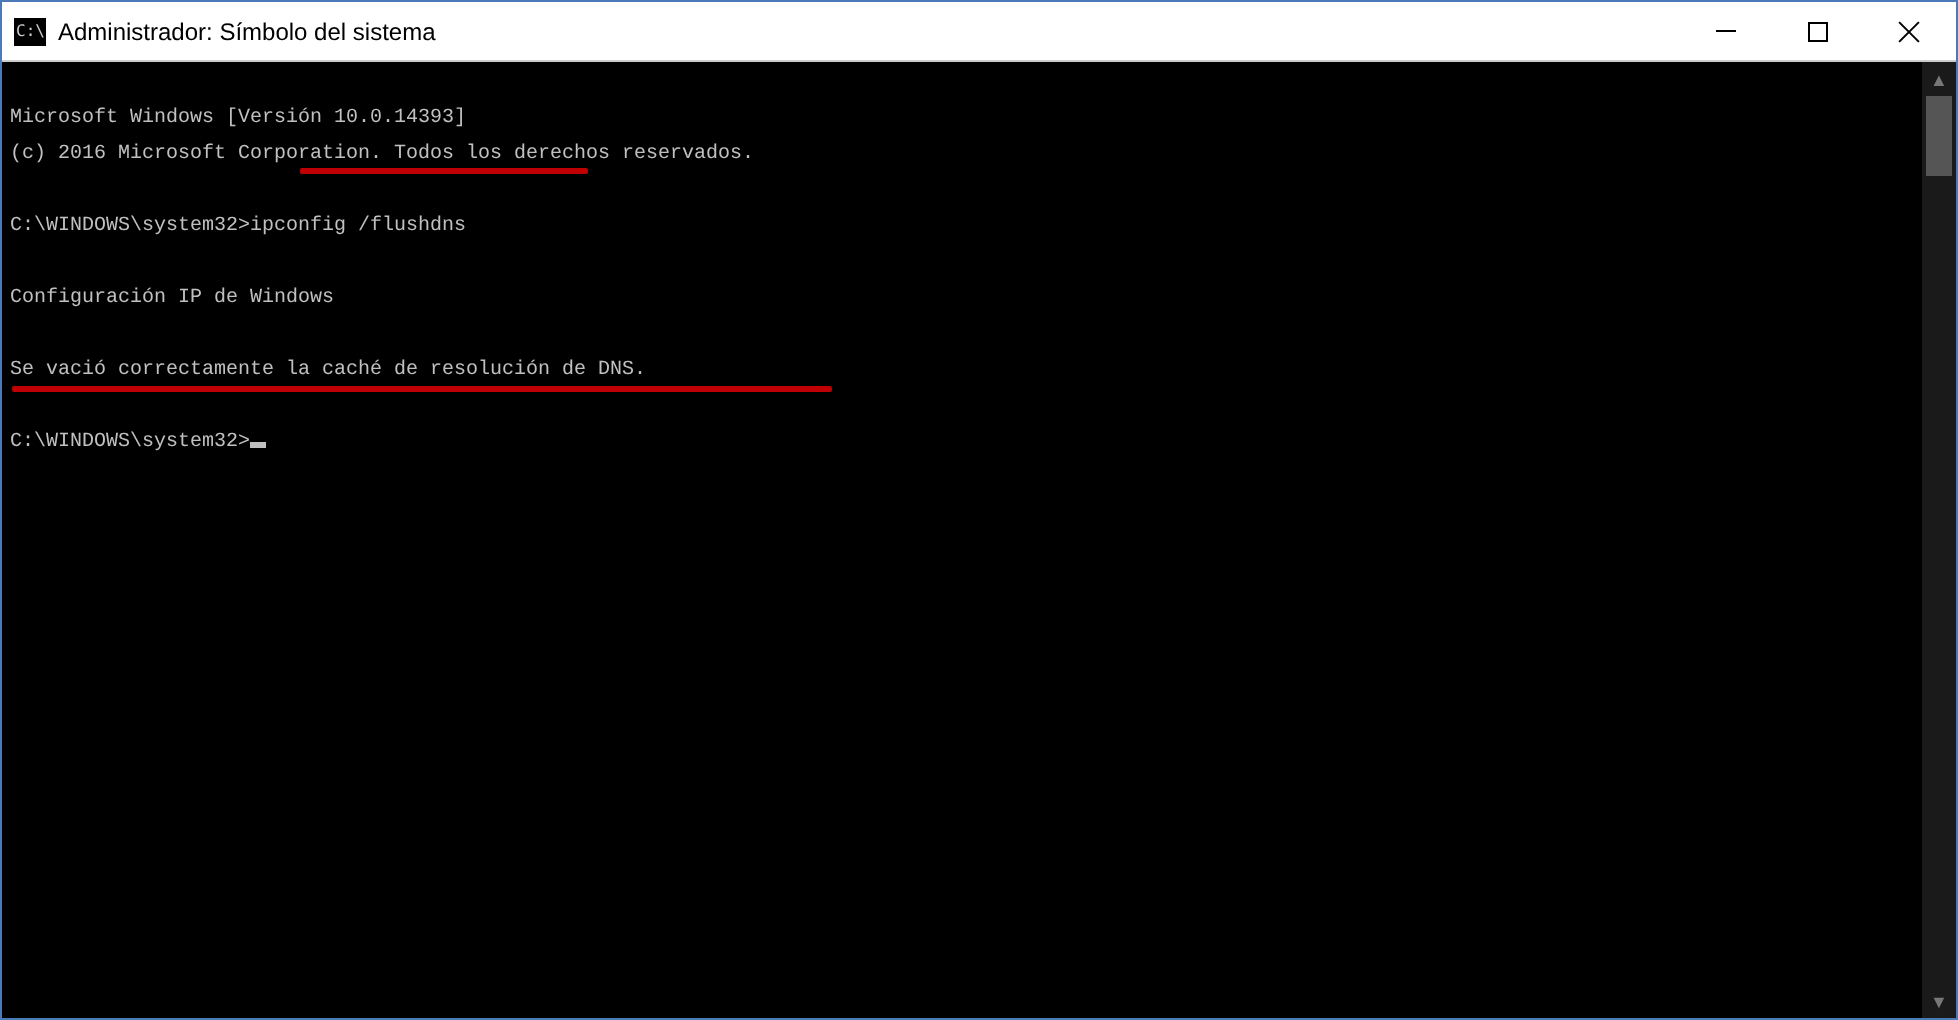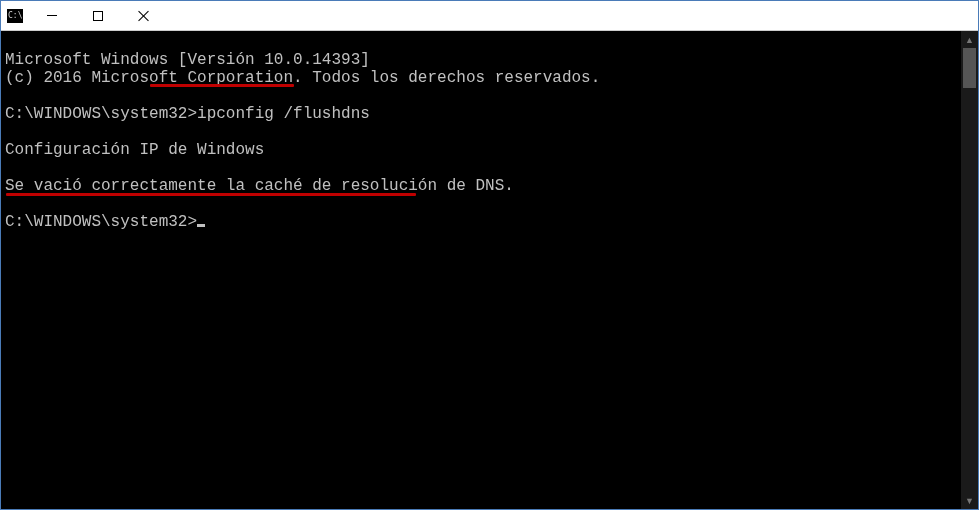--- a/index.html
+++ b/index.html
@@ -98,21 +98,21 @@
     .terminal-area {
       flex: 1;
       display: flex;
       background: #000;
       position: relative;
     }
     .terminal {
       flex: 1;
       padding: 2px 4px;
       font-family: "Consolas", "Courier New", monospace;
-      font-size: 16px;
+      font-size: 10px;
       line-height: 18px;
       color: #c0c0c0;
       white-space: pre;
       overflow: hidden;
       border-radius: 24px;
     }
     .scrollbar {
       width: 17px;
       background: #1a1a1a;
       position: relative;
@@ -157,20 +157,21 @@
     .tline { display: block; min-height: 18px; }
   </style>
 </head>
 <body>
 
 <div class="window">
   <div class="titlebar">
     <div class="titlebar-icon">
         <span>C:\</span>
       </div>
+    <div class="title-text">Administrador: Símbolo del sistema</div>
     <div class="window-controls">
       <div class="wc-btn">
           <span class="wc-icon min-icon"></span>
         </div>
       <div class="wc-btn">
           <span class="wc-icon max-icon"></span>
         </div>
       <div class="wc-btn close">
           <span class="wc-icon close-icon"></span>
         </div>

